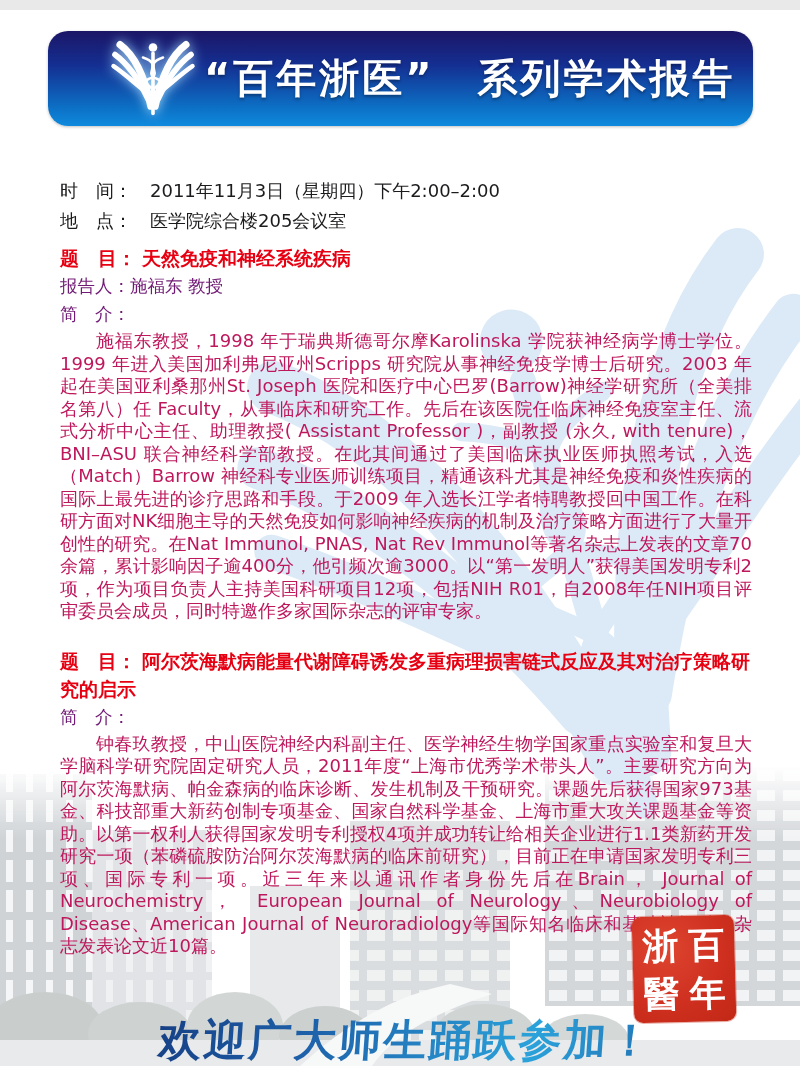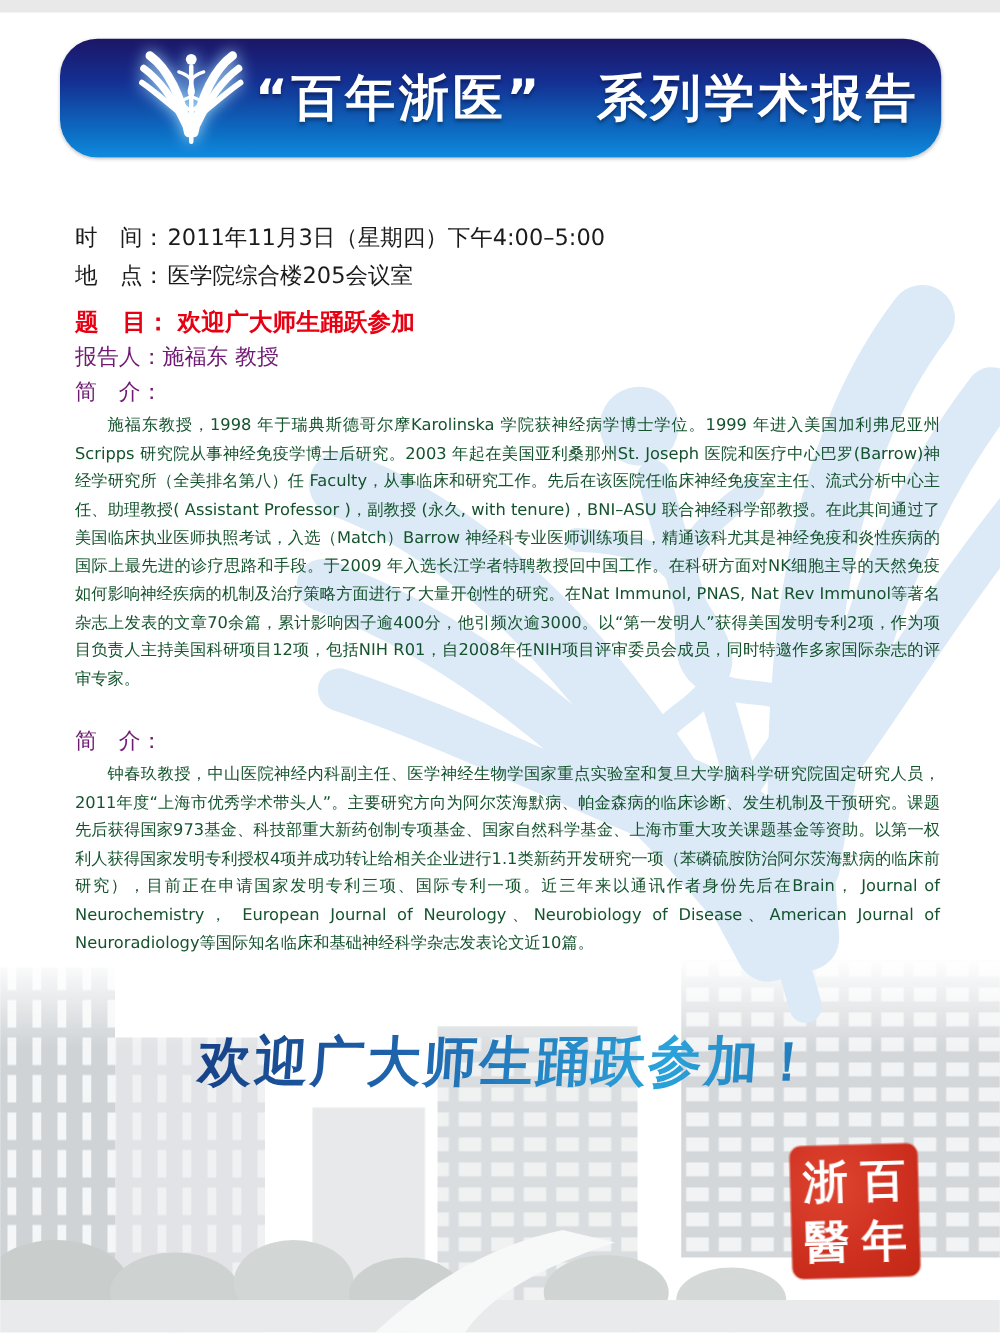--- a/index.html
+++ b/index.html
@@ -6,21 +6,21 @@
   .page {
     position:relative; width:800px; height:1066px; overflow:hidden;
     background:#ffffff; font-family:"DejaVu Sans","Liberation Sans",sans-serif;
   }
   .top-strip {
     position:absolute; top:0; left:0; right:0; height:10px; background:#e9e9e9; z-index:2;
   }
   
   .banner {
     position:absolute; left:48px; top:31px; width:705px; height:95px;
-    border-radius:30px; z-index:2;
+    border-radius:20px; z-index:2;
     background:linear-gradient(180deg,#1c1666 0%,#142f92 36%,#0c6fc4 80%,#0f8ade 100%);
     display:flex; align-items:center; box-shadow:0 1px 3px rgba(0,0,0,.25);
   }
   .banner-logo {
     width:86px; height:86px; margin-left:62px; flex:none; color:#ffffff;
     filter:drop-shadow(0 0 6px rgba(170,225,255,.95));
   }
   .banner-title {
     color:#ffffff; font-size:40px; font-weight:bold; letter-spacing:3px;
     margin-left:8px; white-space:nowrap; text-shadow:0 2px 3px rgba(0,0,0,.35);
@@ -31,28 +31,28 @@
     color:#dceaf7; transform:rotate(-16deg); z-index:1; pointer-events:none;
   }
   .photo {
     position:absolute; left:0; bottom:0; width:800px; height:300px; z-index:0;
     -webkit-mask-image:linear-gradient(180deg,transparent 0,#000 24%);
     mask-image:linear-gradient(180deg,transparent 0,#000 24%);
   }
   
   .content { position:absolute; left:60px; top:176px; width:692px; z-index:3; }
   .info-row { font-size:18px; line-height:30px; color:#1b1b1d; font-weight:500; }
-  .info-row .lbl { margin-right:2px; }
+  .info-row .lbl { margin-right:18px; }
   .talk-title-row {
     font-size:19px; font-weight:bold; color:#e60012; line-height:28px; margin-top:6px;
   }
   .talk-title-row .lbl { margin-right:6px;margin-top:16px; }
   .meta-row { font-size:17.5px; line-height:28px; color:#701a75; }
   .bio {
-    margin:2px 0 0 0; font-size:13px; line-height:22.5px; color:#14532d;
+    margin:2px 0 0 0; font-size:18px; line-height:22.5px; color:#be185d;
     text-align:justify; text-indent:2em;
   }
   .talk-2 { margin-top:24px; }
   .info-block { margin-bottom:8px; }
   
   .welcome {
     margin-top:54px; text-align:center; font-size:43px; font-weight:bold;
     letter-spacing:2px; transform:skewX(-4deg);
     background:linear-gradient(105deg,#122b6e 0%,#1d5fa8 35%,#2ba2da 68%,#1b4f97 100%);
     -webkit-background-clip:text; background-clip:text; color:transparent;
@@ -133,41 +133,44 @@
     <svg class="banner-logo">
       <use href="#cad" width="86" height="86"></use>
     </svg>
     <div class="banner-title">“百年浙医”　系列学术报告</div>
   </div>
 
   <div class="content">
 
     <div class="info-block">
       <div class="info-row">
-        <span class="lbl">时　间：</span><span>2011年11月3日（星期四）下午4:00–5:00</span>
+        <span class="lbl">时　间：</span><span>2011年11月3日（星期四）下午2:00–2:00</span>
       </div>
       <div class="info-row">
         <span class="lbl">地　点：</span><span>医学院综合楼205会议室</span>
       </div>
     </div>
 
     <div class="talk talk-1">
       <div class="talk-title-row">
-        <span class="lbl">题　目：</span><span>欢迎广大师生踊跃参加</span>
+        <span class="lbl">题　目：</span><span>天然免疫和神经系统疾病</span>
       </div>
       <div class="meta-row">
         <span class="lbl">报告人：</span><span>施福东 教授</span>
       </div>
       <div class="meta-row">
         <span>简　介：</span>
       </div>
       <p class="bio">施福东教授，1998 年于瑞典斯德哥尔摩Karolinska 学院获神经病学博士学位。1999 年进入美国加利弗尼亚州Scripps 研究院从事神经免疫学博士后研究。2003 年起在美国亚利桑那州St. Joseph 医院和医疗中心巴罗(Barrow)神经学研究所（全美排名第八）任 Faculty，从事临床和研究工作。先后在该医院任临床神经免疫室主任、流式分析中心主任、助理教授( Assistant Professor )，副教授 (永久, with tenure)，BNI–ASU 联合神经科学部教授。在此其间通过了美国临床执业医师执照考试，入选（Match）Barrow 神经科专业医师训练项目，精通该科尤其是神经免疫和炎性疾病的国际上最先进的诊疗思路和手段。于2009 年入选长江学者特聘教授回中国工作。在科研方面对NK细胞主导的天然免疫如何影响神经疾病的机制及治疗策略方面进行了大量开创性的研究。在Nat Immunol, PNAS, Nat Rev Immunol等著名杂志上发表的文章70余篇，累计影响因子逾400分，他引频次逾3000。以“第一发明人”获得美国发明专利2项，作为项目负责人主持美国科研项目12项，包括NIH R01，自2008年任NIH项目评审委员会成员，同时特邀作多家国际杂志的评审专家。</p>
     </div>
 
     <div class="talk talk-2">
+      <div class="talk-title-row">
+        <span class="lbl">题　目：</span><span>阿尔茨海默病能量代谢障碍诱发多重病理损害链式反应及其对治疗策略研究的启示</span>
+      </div>
       <div class="meta-row">
         <span>简　介：</span>
       </div>
       <p class="bio">钟春玖教授，中山医院神经内科副主任、医学神经生物学国家重点实验室和复旦大学脑科学研究院固定研究人员，2011年度“上海市优秀学术带头人”。主要研究方向为阿尔茨海默病、帕金森病的临床诊断、发生机制及干预研究。课题先后获得国家973基金、科技部重大新药创制专项基金、国家自然科学基金、上海市重大攻关课题基金等资助。以第一权利人获得国家发明专利授权4项并成功转让给相关企业进行1.1类新药开发研究一项（苯磷硫胺防治阿尔茨海默病的临床前研究），目前正在申请国家发明专利三项、国际专利一项。近三年来以通讯作者身份先后在Brain， Journal of Neurochemistry， European Journal of Neurology、Neurobiology of Disease、American Journal of Neuroradiology等国际知名临床和基础神经科学杂志发表论文近10篇。</p>
     </div>
 
     <div class="welcome">欢迎广大师生踊跃参加！</div>
 
   </div>
 

